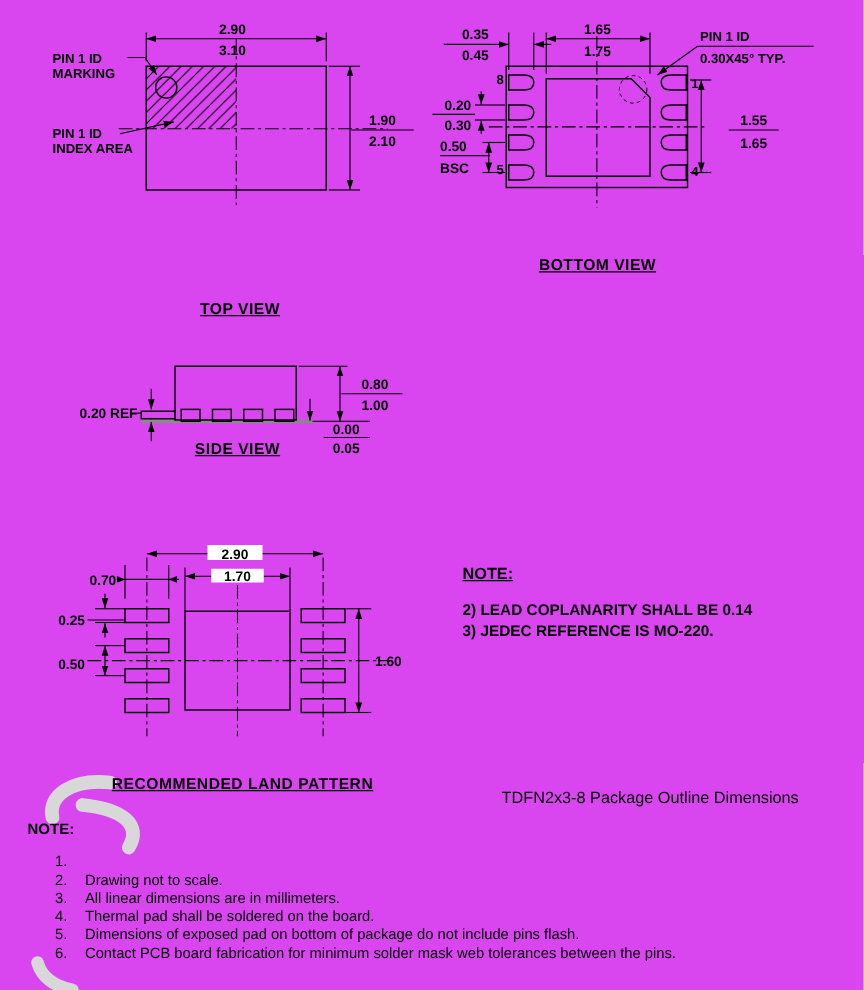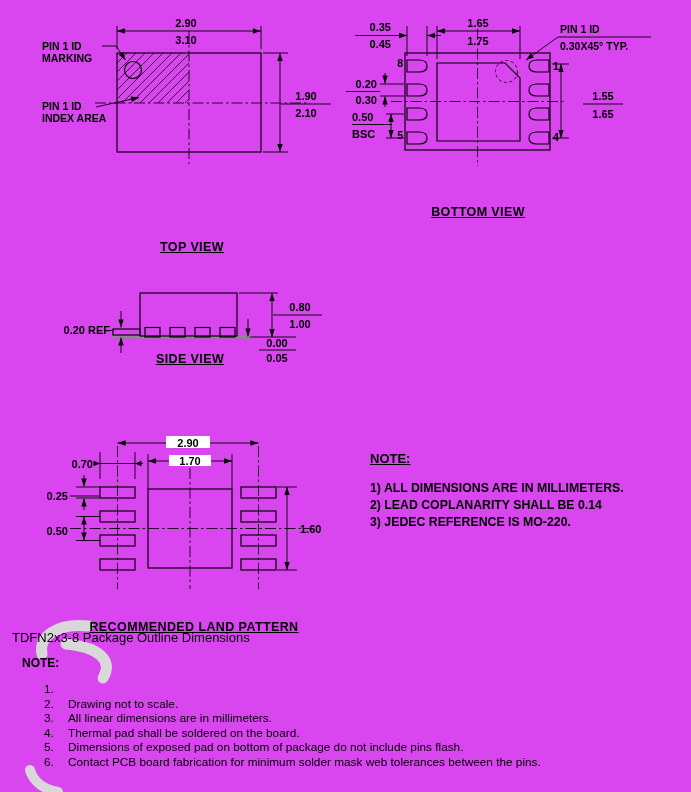--- a/index.html
+++ b/index.html
@@ -14,21 +14,21 @@
   text{fill:#000;}
   .d{font:700 11px "Liberation Sans",sans-serif;}
   .lb{font:700 10.5px "Liberation Sans",sans-serif;}
   .pn{font:700 10.5px "Liberation Sans",sans-serif;}
   .am{text-anchor:middle;} .ae{text-anchor:end;}
   .vtitle{position:absolute;font-weight:700;font-size:12.5px;letter-spacing:.4px;
           text-decoration:underline;text-align:center;}
   .noteblk{position:absolute;left:370px;top:451px;width:310px;}
   .noteblk .h{font-weight:700;font-size:13px;text-decoration:underline;margin-bottom:14px;}
   .noteblk .l{font-weight:700;font-size:12.3px;line-height:17px;}
-  .doctitle{position:absolute;left:12px;top:630px;width:639px;text-align:left;font-size:13px;}
+  .doctitle{position:absolute;left:0;top:630px;width:639px;text-align:right;font-size:13px;}
   .fnote{position:absolute;left:22px;top:656px;font-weight:700;font-size:12px;}
   .flist{position:absolute;left:44px;top:682px;width:620px;font-size:11.8px;line-height:14.6px;}
   .frow{display:flex;}
   .fnum{width:24px;flex:none;}
 </style>
 </head>
 <body>
 
 <div id="page">
 
@@ -245,21 +245,20 @@
   </g>
 </svg>
 
 <div class="vtitle" style="left:132px;top:205px;width:120px;margin-top:35px;">TOP VIEW</div>
 <div class="vtitle" style="left:408px;top:205px;width:140px;text-align:center;">BOTTOM VIEW</div>
 <div class="vtitle" style="left:130px;top:352px;width:120px;">SIDE VIEW</div>
 <div class="vtitle" style="left:63px;top:599px;width:262px;margin-top:21px;">RECOMMENDED LAND PATTERN</div>
 
 <div class="noteblk">
   <div class="h">NOTE:</div>
-  <div class="l">1) ALL DIMENSIONS ARE IN MILLIMETERS.</div>
   <div class="l">2) LEAD COPLANARITY SHALL BE 0.14</div>
   <div class="l">3) JEDEC REFERENCE IS MO-220.</div>
 </div>
 
 <div class="doctitle">TDFN2x3-8 Package Outline Dimensions</div>
 <div class="fnote">NOTE:</div>
 <div class="flist">
   <div class="frow">
     <span class="fnum">1.</span>
   </div>

